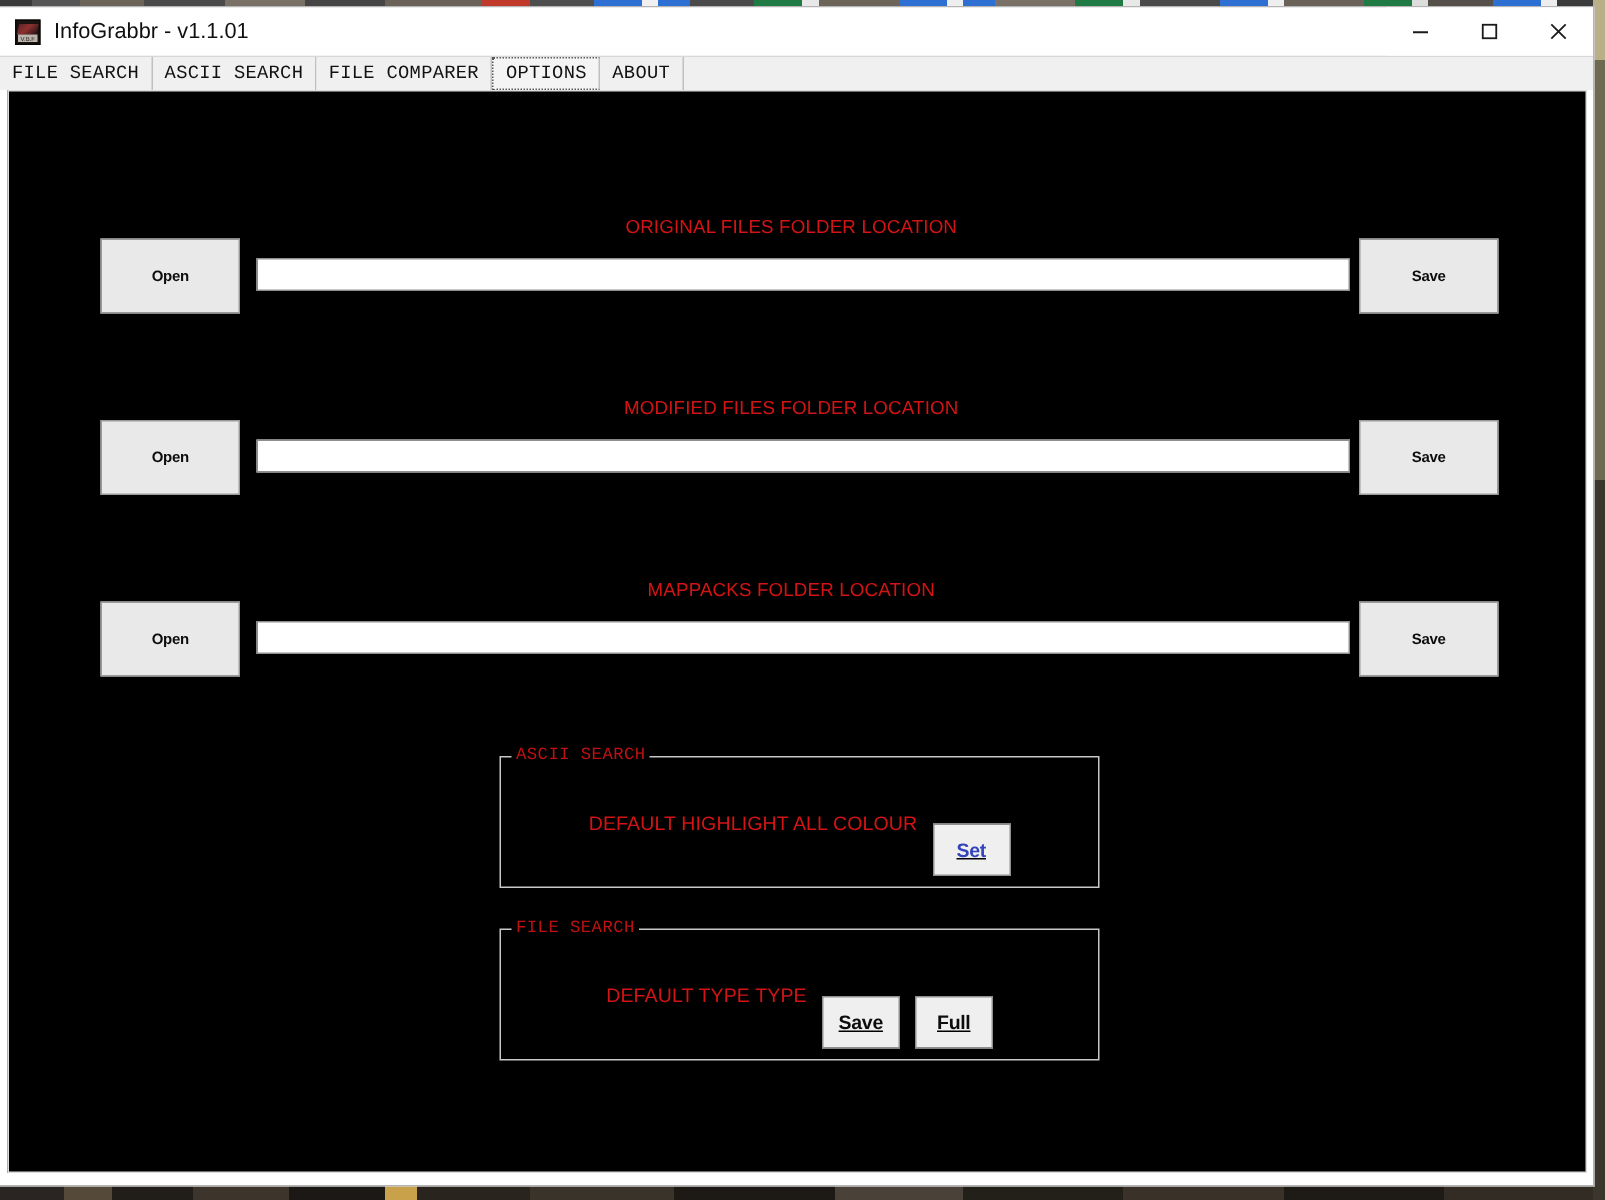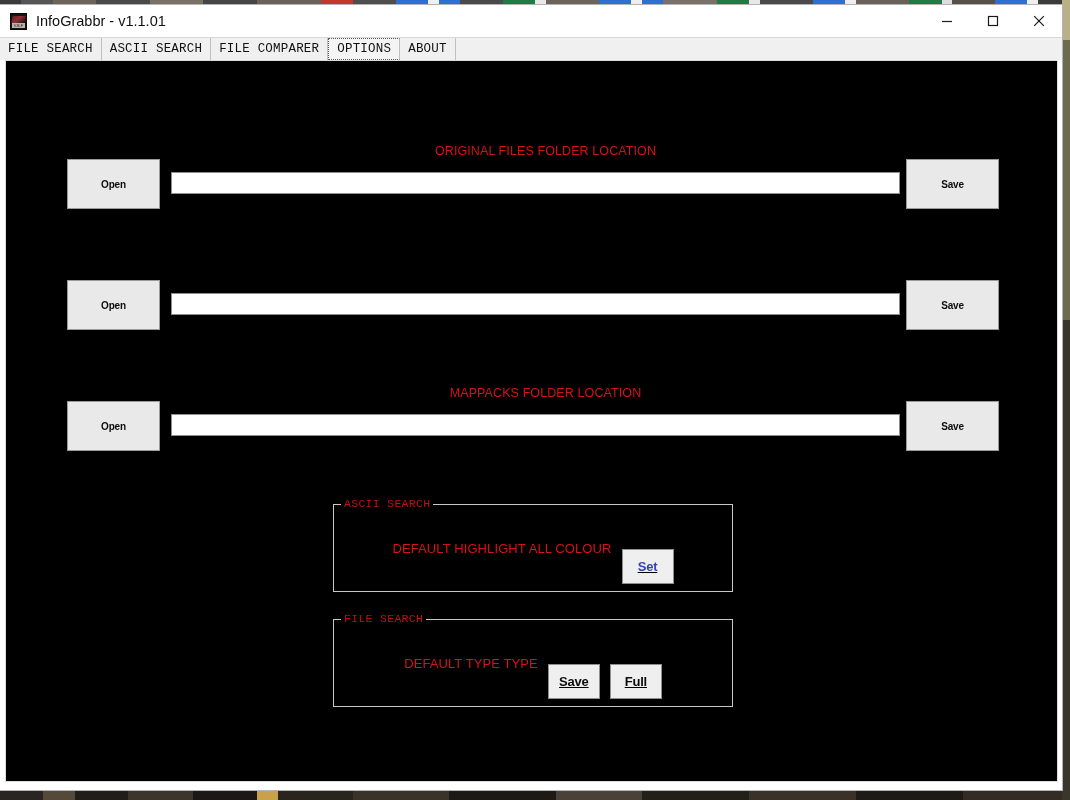--- a/index.html
+++ b/index.html
@@ -195,21 +195,21 @@
     font-weight: bold;
     font-size: 10px;
     color: #0d0d0d;
     letter-spacing: -0.2px;
   }
   .folder-row .btn-open { left: 61px; }
   .folder-row .btn-save { left: 900px; }
 
   .folder-row .field-label {
     position: absolute;
-    left: 175px;
+    left: 157px;
     width: 729px;
     top: -15px;
     text-align: center;
     color: #d41414;
     font-family: "Liberation Sans", sans-serif;
     font-size: 12.5px;
     letter-spacing: 0.1px;
     white-space: nowrap;
   }
   .folder-row .path-input {
@@ -350,20 +350,21 @@
     <input class="path-input" type="text" value="" placeholder="" style="">
     <div class="btn-save">
       <span>Save</span>
     </div>
   </div>
 
   <div class="folder-row" style="top:219px;">
     <div class="btn-open">
       <span>Open</span>
     </div>
+    <div class="field-label">MODIFIED FILES FOLDER LOCATION</div>
     <input class="path-input" type="text" value="" placeholder="" style="">
     <div class="btn-save">
       <span>Save</span>
     </div>
   </div>
 
   <div class="folder-row" style="top:340px;">
     <div class="btn-open">
       <span>Open</span>
     </div>

